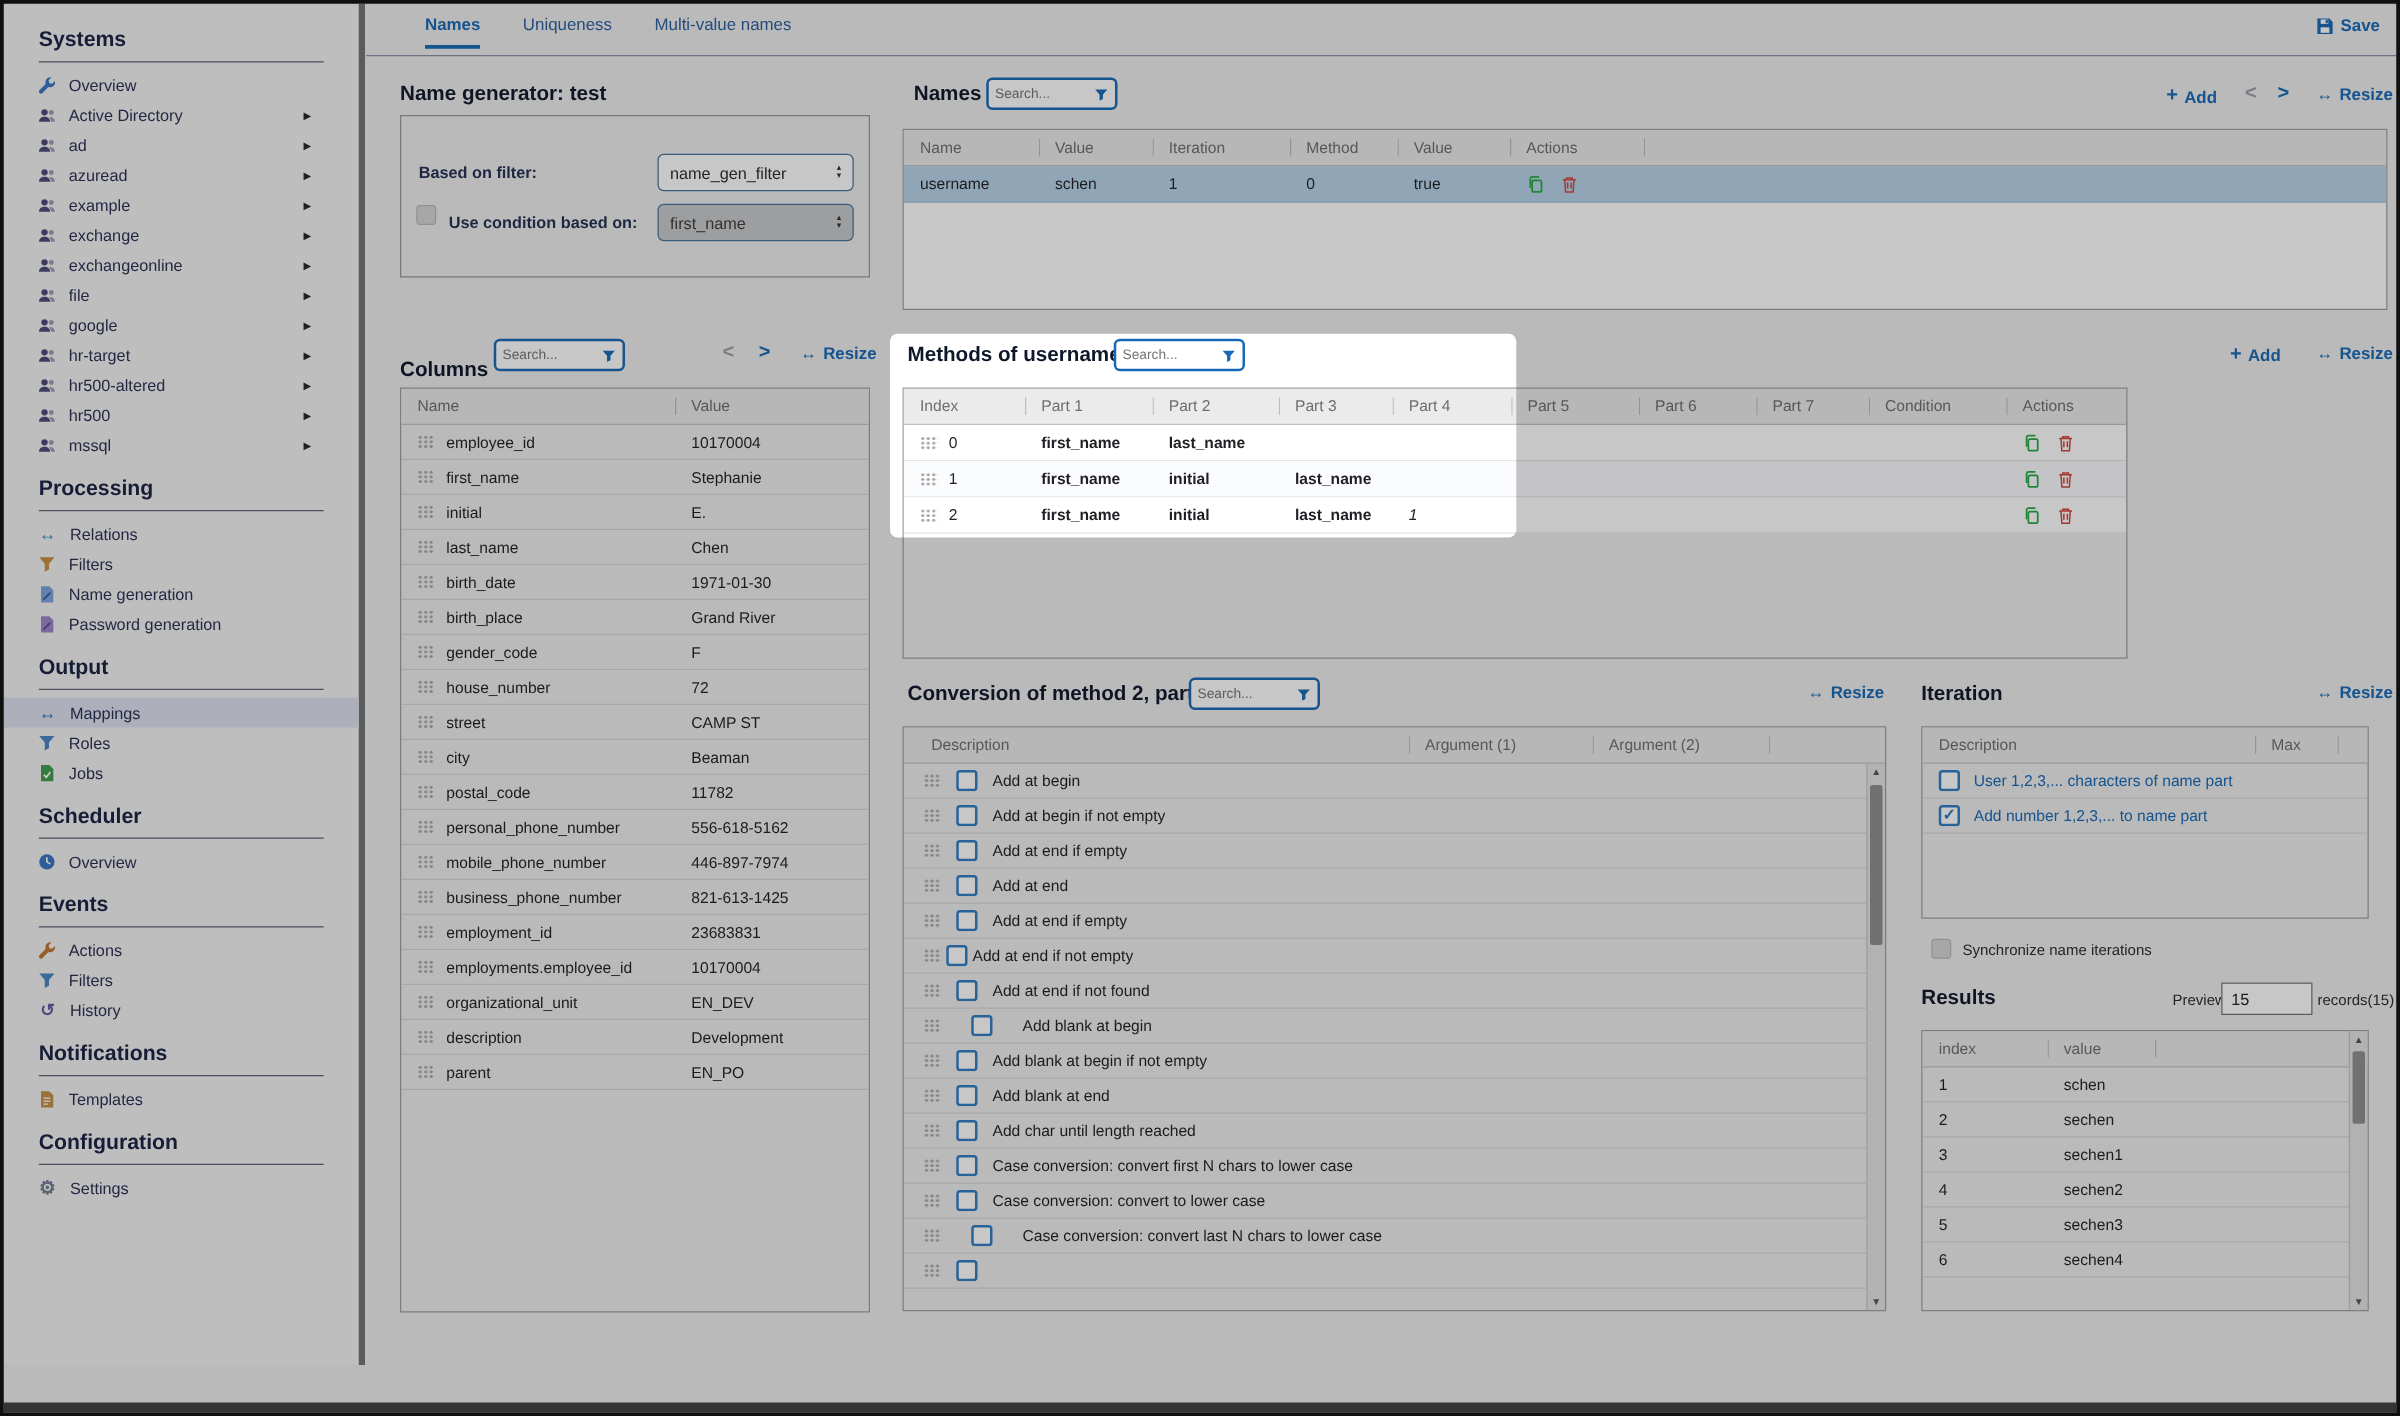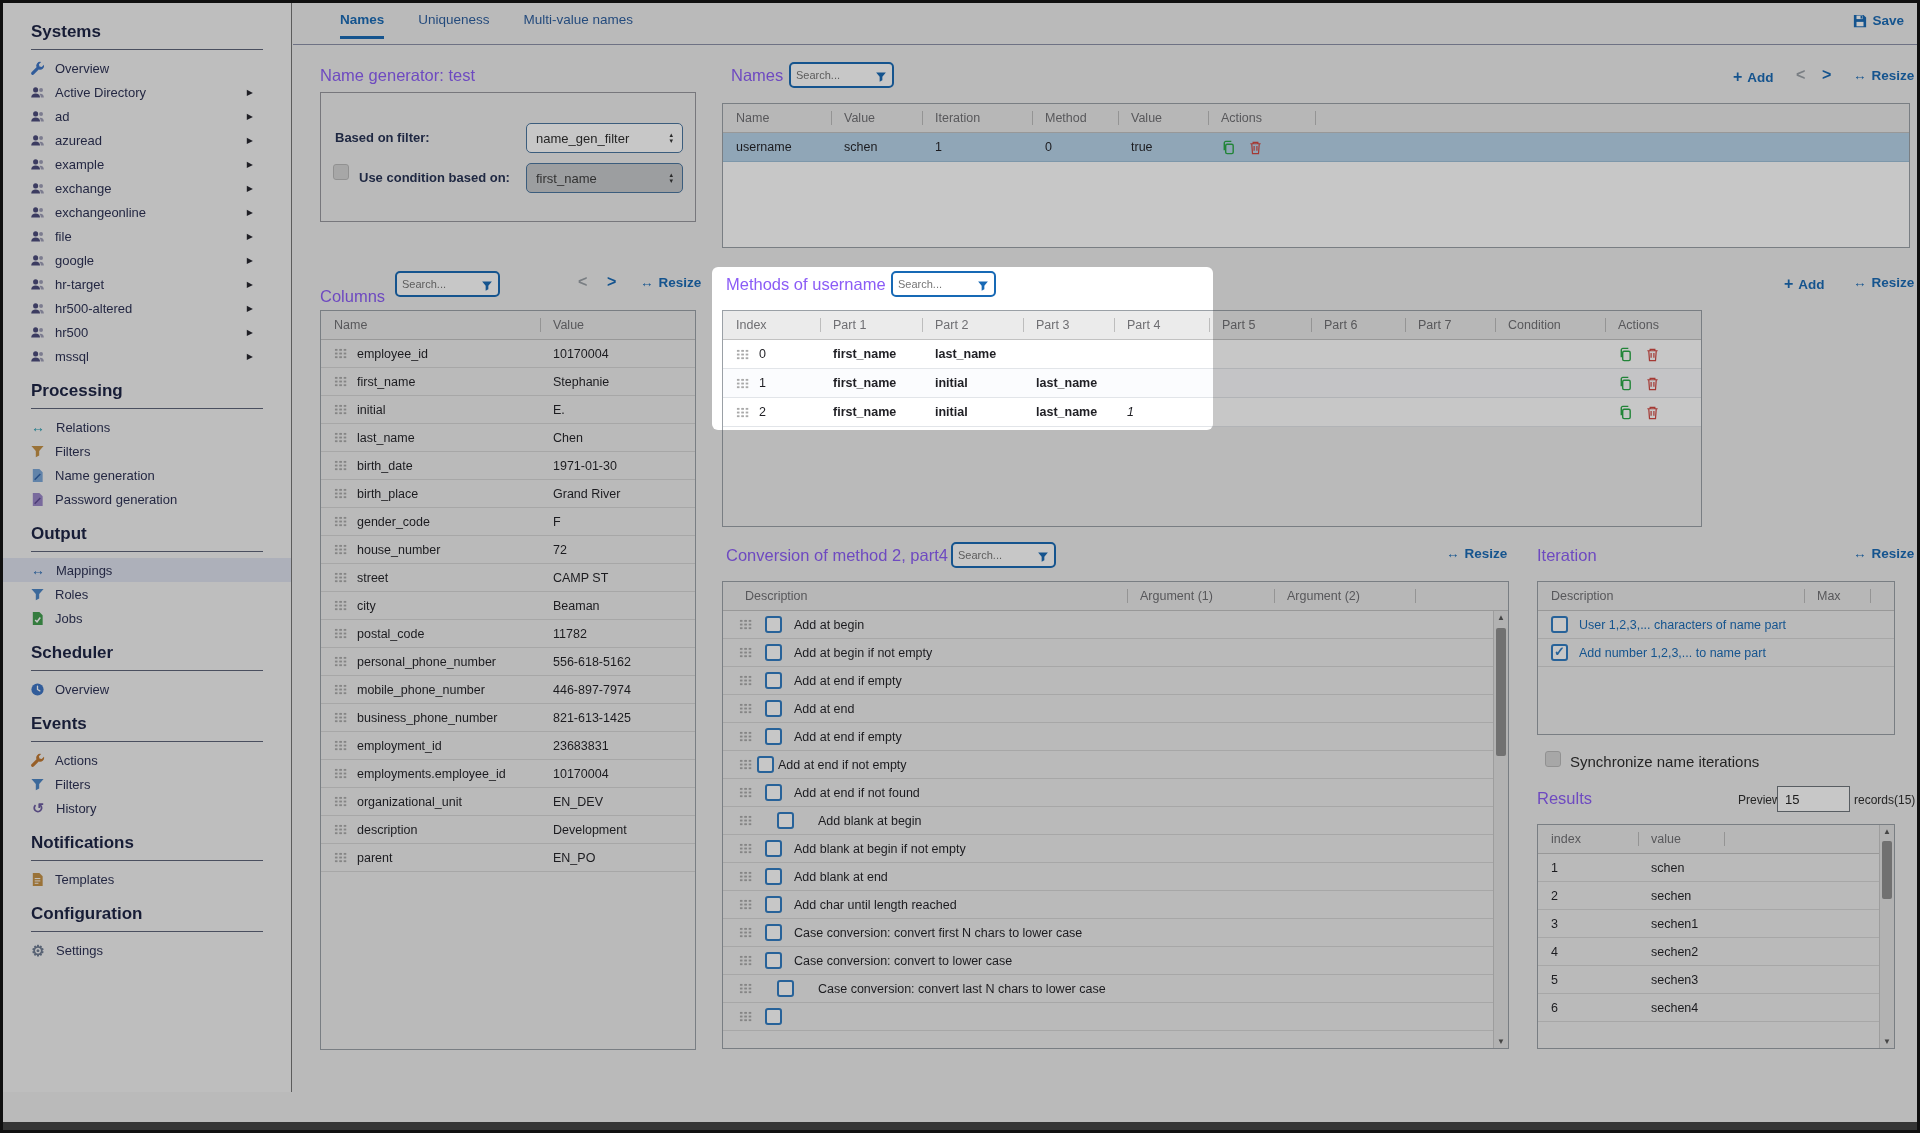--- a/index.html
+++ b/index.html
@@ -7,38 +7,38 @@
   body{font-family:"Liberation Sans",sans-serif;background:#222}
   .app{position:relative;width:1920px;height:1133px;background:#efefef;overflow:hidden}
   .frame{position:absolute;inset:0;border:3px solid #101010;z-index:40;pointer-events:none}
   .backing{position:absolute;left:712px;top:267px;width:501px;height:163px;background:#fff;border-radius:6px;z-index:0}
   .content{position:absolute;inset:0;z-index:1}
   .dim{position:absolute;left:712px;top:267px;width:501px;height:163px;border-radius:6px;
        box-shadow:0 0 0 3000px rgba(18,18,18,.235);z-index:20;pointer-events:none}
   .bottom-strip{position:absolute;left:3px;right:3px;bottom:3px;height:8px;background:#414141}
 
   
-  .sidebar{position:absolute;left:3px;top:3px;width:289px;height:1089px;background:#f3f3f4;border-right:1px solid #737373;padding-top:6px}
+  .sidebar{position:absolute;left:3px;top:3px;width:289px;height:1089px;background:#f3f3f4;border-right:5px solid #737373;padding-top:6px}
   .sec-title{margin:13px 28px 0;font-size:17px;font-weight:700;color:#1a2142}
   .sec-rule{margin:7px 28px 6px;border:none;border-top:1px solid #5c6378}
   .side-item{display:flex;align-items:center;gap:10px;height:24px;padding-left:27px;font-size:13px;color:#2a2f52;position:relative;cursor:pointer}
   .side-item.selected{background:#dde1ee}
   .chev{position:absolute;right:38px;font-size:8px;color:#24242c}
   .ic{width:15px;height:15px;flex:none;display:inline-flex}
   .ic svg{width:100%;height:100%}
   .txt-ic{width:16px;font-weight:700;font-size:14px;line-height:15px;flex:none;text-align:center}
 
   
   .tabs{position:absolute;left:340px;top:12px;display:flex;gap:34px;font-size:13.5px;z-index:2}
   .tab{color:#2b5d9e;cursor:pointer;padding-bottom:9px;border-bottom:3px solid transparent}
   .tab.active{color:#1769b5;font-weight:700;border-bottom-color:#1769b5}
   .tabline{position:absolute;left:293px;right:3px;top:44px;height:1px;background:#8b90a8}
   .save{position:absolute;right:16px;top:13px;display:flex;align-items:center;gap:5px;color:#1769b5;font-size:13.5px;font-weight:700;cursor:pointer}
 
-  .ptitle{position:absolute;font-size:16.5px;font-weight:400;color:#8b5cf6;white-space:nowrap}
+  .ptitle{position:absolute;font-size:16.5px;font-weight:700;color:#0f172a;white-space:nowrap}
   .lbl{font-size:13px;font-weight:600;color:#243052}
 
   .search{position:absolute;width:105px;height:26px;border:2px solid #1769b5;border-radius:5px;background:#fff;display:flex;align-items:center;padding:0 5px;gap:4px}
   .search input{flex:1;min-width:0;border:none;outline:none;font-size:11px;color:#777;background:transparent}
   .funnel{width:12px;height:12px;flex:none}
 
   .lbtn{position:absolute;display:flex;align-items:center;gap:5px;color:#1769b5;font-size:13.5px;font-weight:700;cursor:pointer;white-space:nowrap}
   .navbtn{position:absolute;font-size:16px;font-weight:700;color:#1769b5;cursor:pointer}
   .navbtn.disabled{color:#9aa0a6}
   .arrow-g{font-weight:700}
@@ -926,21 +926,21 @@
       <div class="trow iter-grid">
         <div class="cell" style="gap:11px">
             <span class="cb checked"></span>
             <span class="blue-lbl">Add number 1,2,3,... to name part</span>
           </div>
           <div></div>
           <div></div>
       </div>
     </div>
     <div class="cb disabled" style="position:absolute;left:1545px;top:751px;width:16px;height:16px"></div>
-    <span class="small-lbl" style="left:1570px;top:753px;font-size:15px">Synchronize name iterations</span>
+    <span class="small-lbl" style="left:1570px;top:753px;font-size:12px">Synchronize name iterations</span>
 
     <div class="ptitle" style="left:1537px;top:789px">Results</div>
     <span class="small-lbl" style="left:1738px;top:793px">Preview</span>
     <input class="num-input" value="15" style="">
     <span class="small-lbl" style="left:1854px;top:793px">records(15)</span>
     <div class="tbl res-tbl">
       <div class="thead res-grid">
         <div class="hc">index</div>
         <div class="hc tick">value</div>
         <div class="hc tick"></div>

